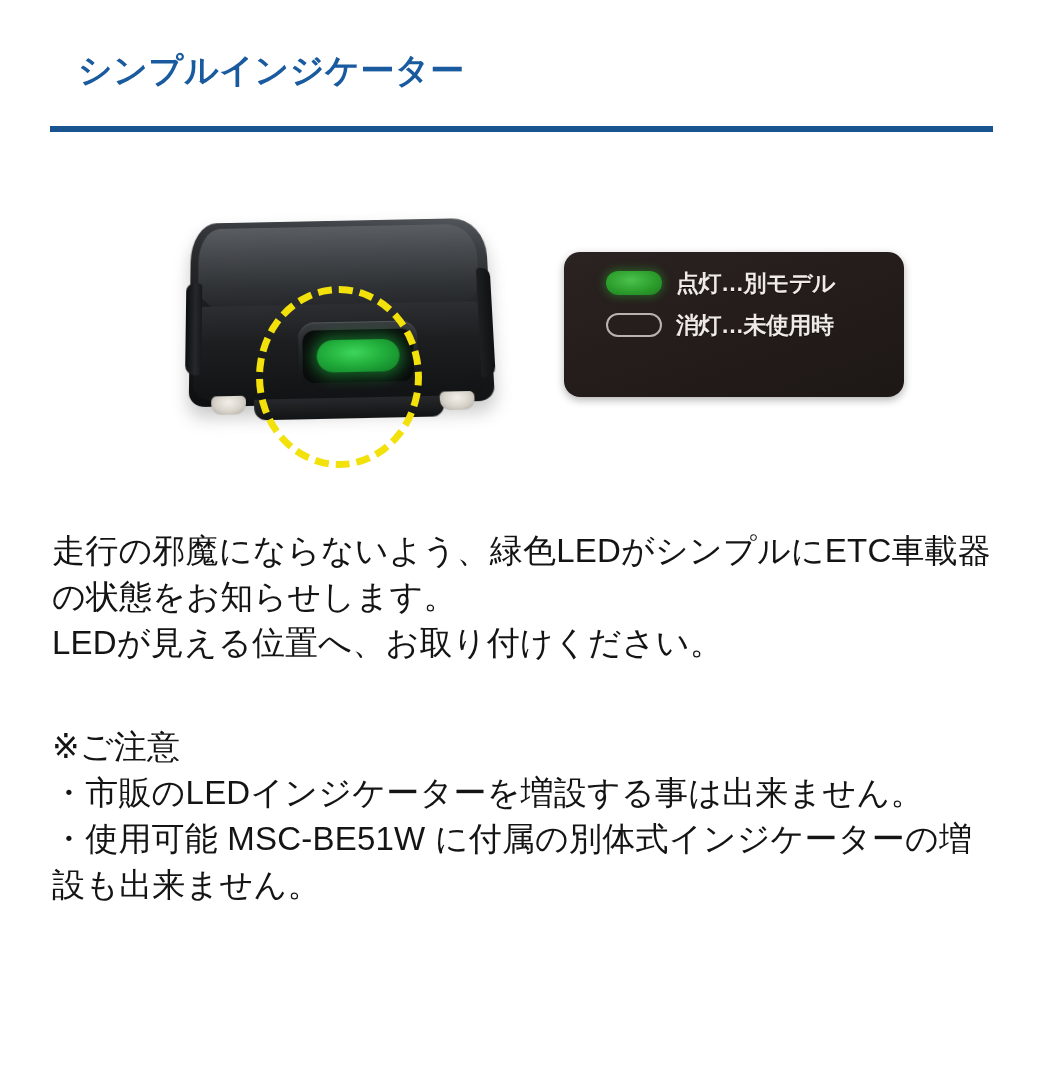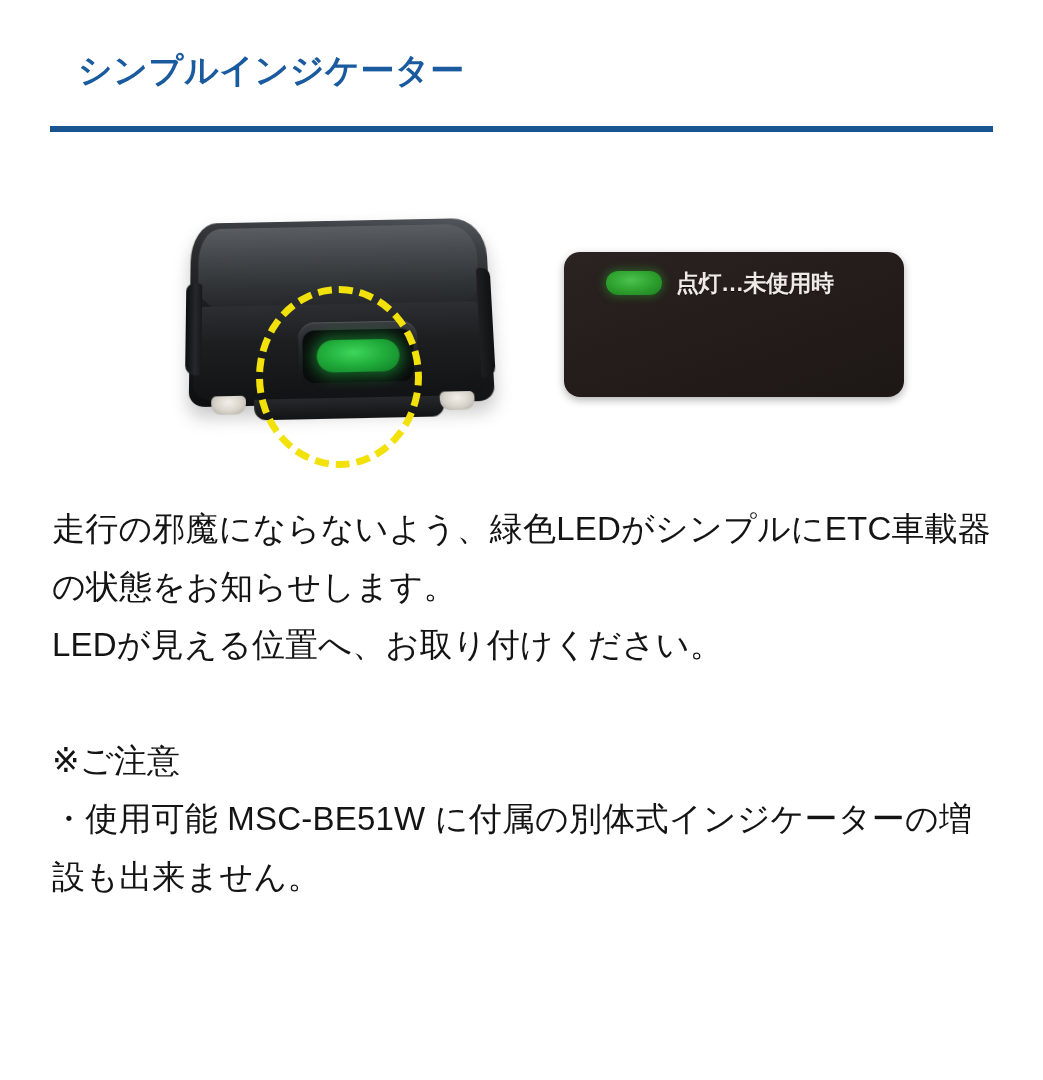--- a/index.html
+++ b/index.html
@@ -226,24 +226,24 @@
     font-weight: bold;
     letter-spacing: -0.5px;
     white-space: nowrap;
     text-shadow: 0 1px 0 rgba(0,0,0,0.6);
   }
 
   
   .body-copy {
     position: absolute;
     left: 52px;
-    top: 500px;
+    top: 528px;
     width: 940px;
     font-size: 33px;
-    line-height: 58px;
+    line-height: 46px;
     color: #141414;
     letter-spacing: 0.2px;
   }
   .para {
     margin: 0;
     white-space: pre-wrap;
   }
   .para.gap-before {
     margin-top: 58px;
   }
@@ -271,32 +271,37 @@
         <div class="foot left"></div>
         <div class="foot right"></div>
       </div>
       <div class="highlight-circle"></div>
     </div>
 
     <div class="legend-box">
 
       <div class="legend-row">
         <span class="legend-pill on"></span>
-        <span class="legend-text">点灯…未使用時</span>
+        <span class="legend-text">点灯…別モデル</span>
       </div>
 
 
+      <div class="legend-row">
+        <span class="legend-pill off"></span>
+        <span class="legend-text">消灯…未使用時</span>
+      </div>
 
     </div>
   </div>
 
   <div class="body-copy">
     <p class="para">走行の邪魔にならないよう、緑色LEDがシンプルにETC車載器の状態をお知らせします。</p>
 
     <p class="para">LEDが見える位置へ、お取り付けください。</p>
 
     <p class="para gap-before">※ご注意</p>
 
+    <p class="para">・市販のLEDインジケーターを増設する事は出来ません。</p>
 
     <p class="para">・使用可能 MSC-BE51W に付属の別体式インジケーターの増設も出来ません。</p>
   </div>
 
 </div>
 
 </body></html>

